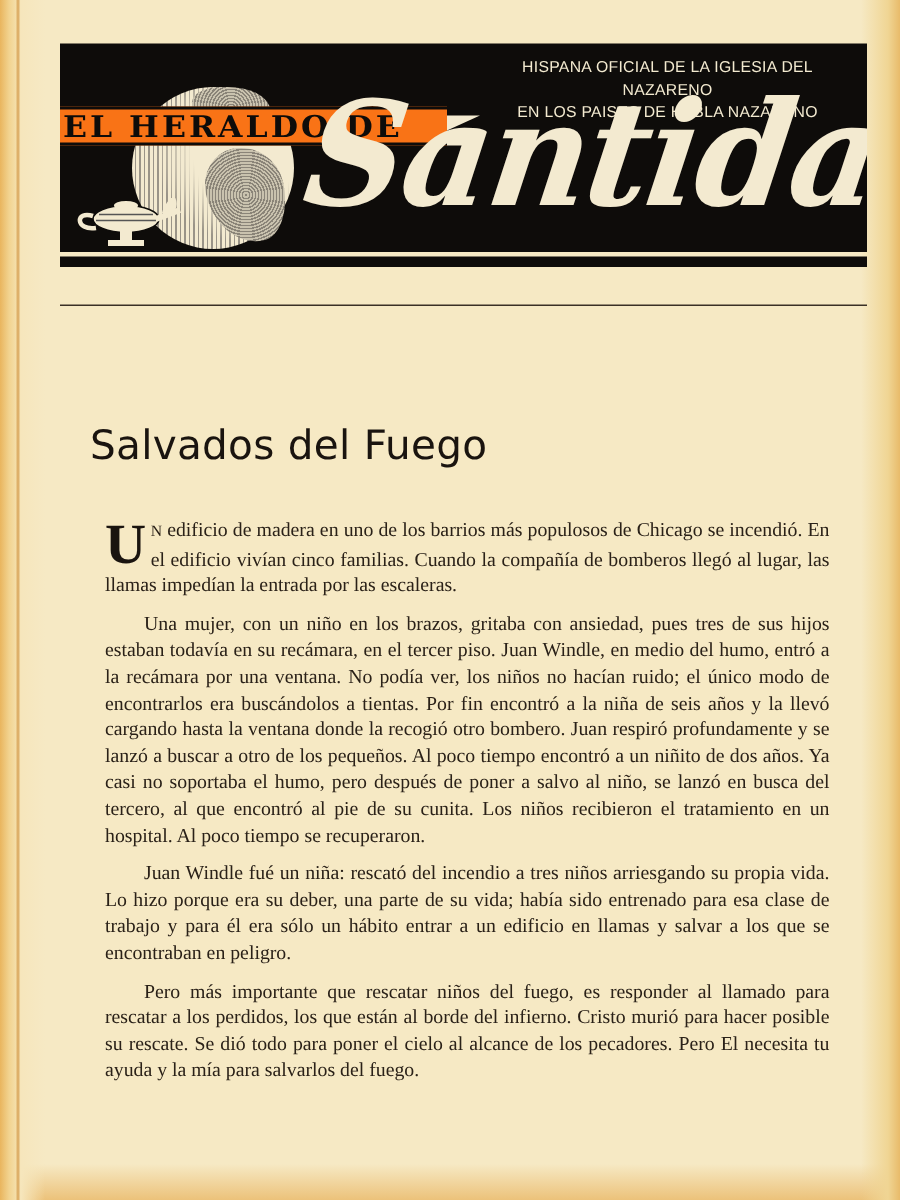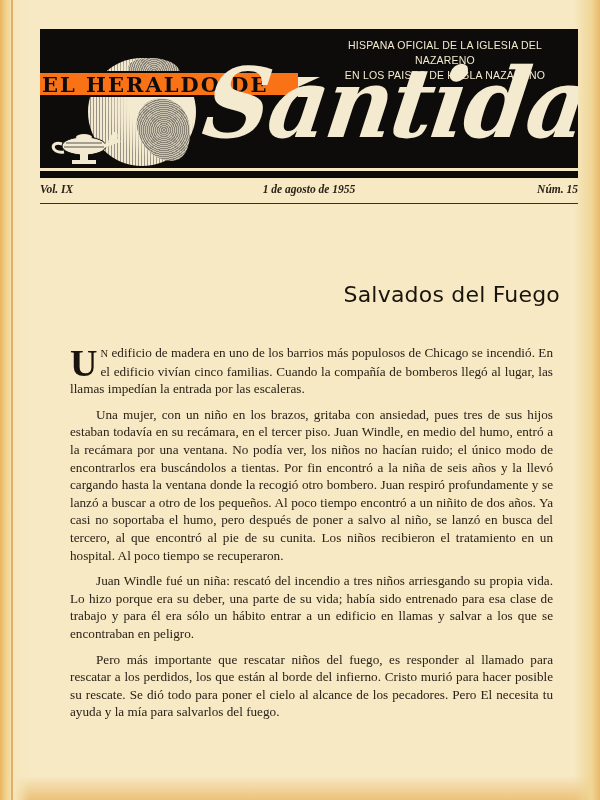--- a/index.html
+++ b/index.html
@@ -74,22 +74,22 @@
   }
   .issue-line span { position: absolute; top: 0; }
   .issue-vol { left: 0; }
   .issue-date { left: 0; width: 538px; text-align: center; }
   .issue-num { right: 0; }
   .thin-rule {
     position: absolute; left: 40px; top: 203px; width: 538px; height: 1px; background: #3a3026;
   }
   
   .article-title {
-    position: absolute; left: 60px; top: 282px; width: 500px; text-align: right;
-    font-family: "DejaVu Sans", "Liberation Sans", sans-serif; font-size: 22px; color: #1a140f; letter-spacing: .2px;
+    position: absolute; left: 60px; top: 282px; width: 500px; text-align: left;
+    font-family: "DejaVu Sans", "Liberation Sans", sans-serif; font-size: 27px; color: #1a140f; letter-spacing: .2px;
   }
   .article-body {
     position: absolute; left: 70px; top: 344px; width: 483px;
     font-size: 13.2px; line-height: 17.6px; color: #2a2118; text-align: justify;
   }
   .article-body p { margin: 0; text-indent: 26px; }
   .article-body p.first { text-indent: 0; }
   .dropcap {
     float: left; font-size: 38px; line-height: 30px; margin: 4px 3px 0 0; font-weight: bold; color: #1a140f;
   }
@@ -122,25 +122,20 @@
     </div>
     <div class="ribbon-tail"></div>
     <div class="tagline">
       <div>HISPANA OFICIAL DE LA IGLESIA DEL NAZARENO</div>
       <div>EN LOS PAISES DE HABLA NAZARENO</div>
     </div>
     <div class="script-title">Santidad</div>
   </div>
   <div class="under-bar"></div>
 
-  <div class="issue-line">
-    <span class="issue-vol">Vol. IX</span>
-    <span class="issue-date">1 de agosto de 1955</span>
-    <span class="issue-num">Núm. 15</span>
-  </div>
   <div class="thin-rule"></div>
 
   <div class="article-title">Salvados del Fuego</div>
 
   <div class="article-body">
     <p class="first"><span class="dropcap">U</span><span class="smallcap">N</span><span> edificio de madera en uno de los barrios más populosos de Chicago se incendió. En el edificio vivían cinco familias. Cuando la compañía de bomberos llegó al lugar, las llamas impedían la entrada por las escaleras.</span></p>
     <p style="margin-top:8px">Una mujer, con un niño en los brazos, gritaba con ansiedad, pues tres de sus hijos estaban todavía en su recámara, en el tercer piso. Juan Windle, en medio del humo, entró a la recámara por una ventana. No podía ver, los niños no hacían ruido; el único modo de encontrarlos era buscándolos a tientas. Por fin encontró a la niña de seis años y la llevó cargando hasta la ventana donde la recogió otro bombero. Juan respiró profundamente y se lanzó a buscar a otro de los pequeños. Al poco tiempo encontró a un niñito de dos años. Ya casi no soportaba el humo, pero después de poner a salvo al niño, se lanzó en busca del tercero, al que encontró al pie de su cunita. Los niños recibieron el tratamiento en un hospital. Al poco tiempo se recuperaron.</p>
     <p style="margin-top:8px">Juan Windle fué un niña: rescató del incendio a tres niños arriesgando su propia vida. Lo hizo porque era su deber, una parte de su vida; había sido entrenado para esa clase de trabajo y para él era sólo un hábito entrar a un edificio en llamas y salvar a los que se encontraban en peligro.</p>
     <p style="margin-top:8px">Pero más importante que rescatar niños del fuego, es responder al llamado para rescatar a los perdidos, los que están al borde del infierno. Cristo murió para hacer posible su rescate. Se dió todo para poner el cielo al alcance de los pecadores. Pero El necesita tu ayuda y la mía para salvarlos del fuego.</p>
   </div>

